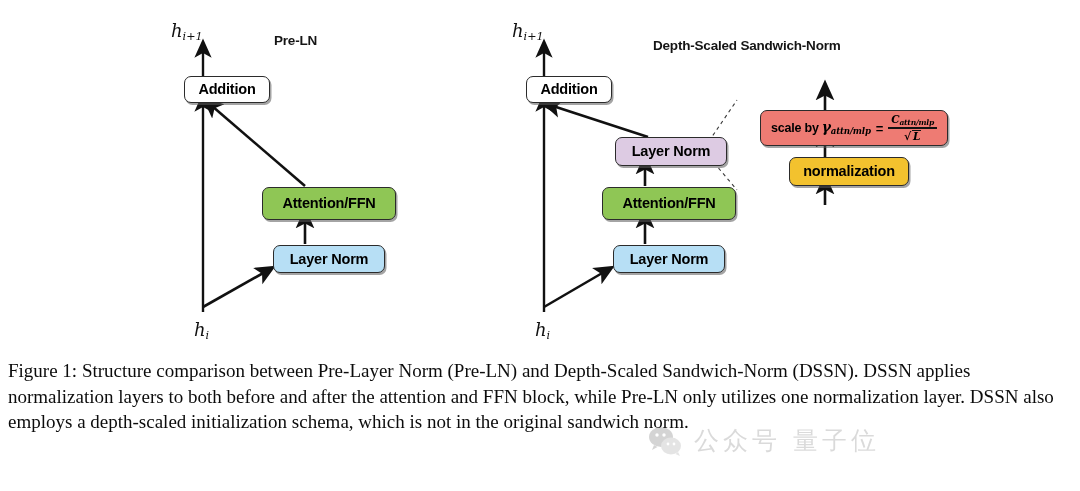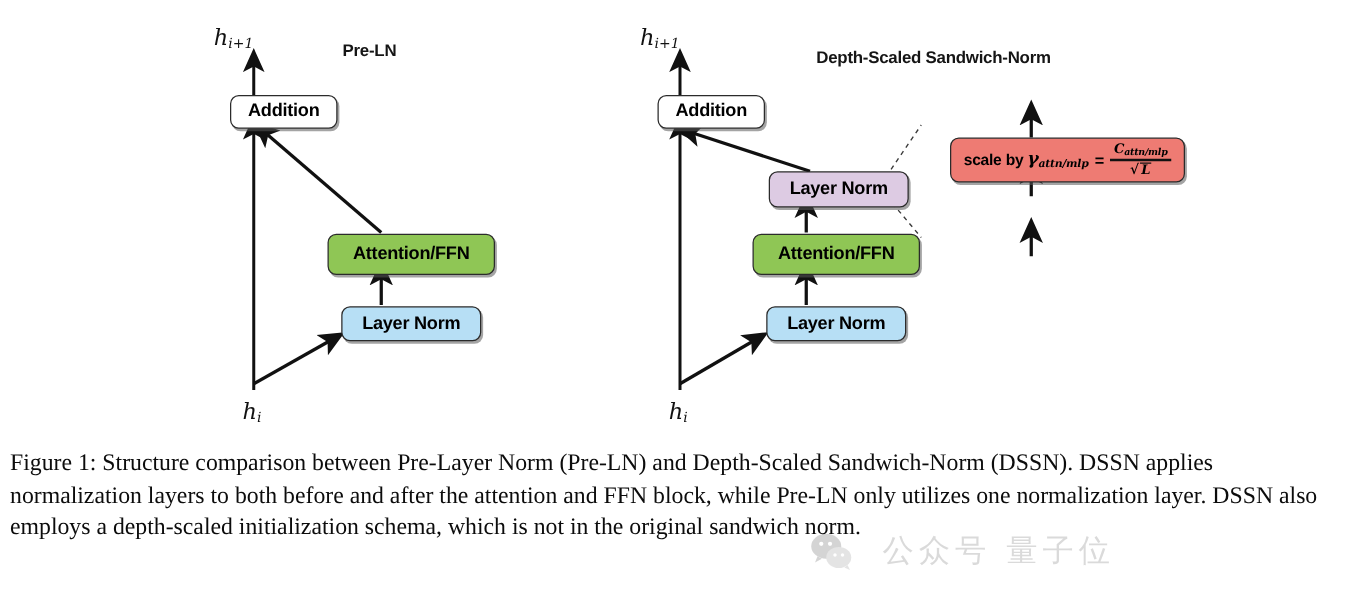--- a/index.html
+++ b/index.html
@@ -160,21 +160,21 @@
     z-index: 6;
   }
 
   
   .watermark {
     position: absolute;
     left: 648px;
     top: 424px;
     display: flex;
     align-items: center;
-    gap: 24px;
+    gap: 12px;
     z-index: 5;
     opacity: 0.36;
     pointer-events: none;
   }
   .wm-logo { width: 34px; height: 30px; }
   .wm-text {
     font-family: "DejaVu Sans", sans-serif;
     font-size: 25px;
     color: #9a9a9a;
     letter-spacing: 4px;
@@ -290,20 +290,21 @@
         <span class="gam"><span>γ</span><sub>attn/mlp</sub></span>
         <span class="eq">=</span>
         <span class="frac">
           <span class="num"><span>C</span><sub>attn/mlp</sub></span>
           <span class="bar"></span>
           <span class="den"><span class="radical">√</span><span class="sqrt-wrap">L</span></span>
         </span>
       </span>
     </div>
 
+    <div class="node normz" style="left:765px; top:157px; width:120px; height:29px;">normalization</div>
 
   </div>
 
   <div class="caption">Figure 1: Structure comparison between Pre-Layer Norm (Pre-LN) and Depth-Scaled Sandwich-Norm (DSSN). DSSN applies normalization layers to both before and after the attention and FFN block, while Pre-LN only utilizes one normalization layer. DSSN also employs a depth-scaled initialization schema, which is not in the original sandwich norm.</div>
 
   <div class="watermark">
     <svg class="wm-logo" viewBox="0 0 34 30">
       <ellipse cx="13" cy="11" rx="12" ry="10" fill="#8a8a8a"></ellipse>
       <circle cx="9" cy="9" r="1.7" fill="#ffffff"></circle>
       <circle cx="16" cy="9" r="1.7" fill="#ffffff"></circle>

